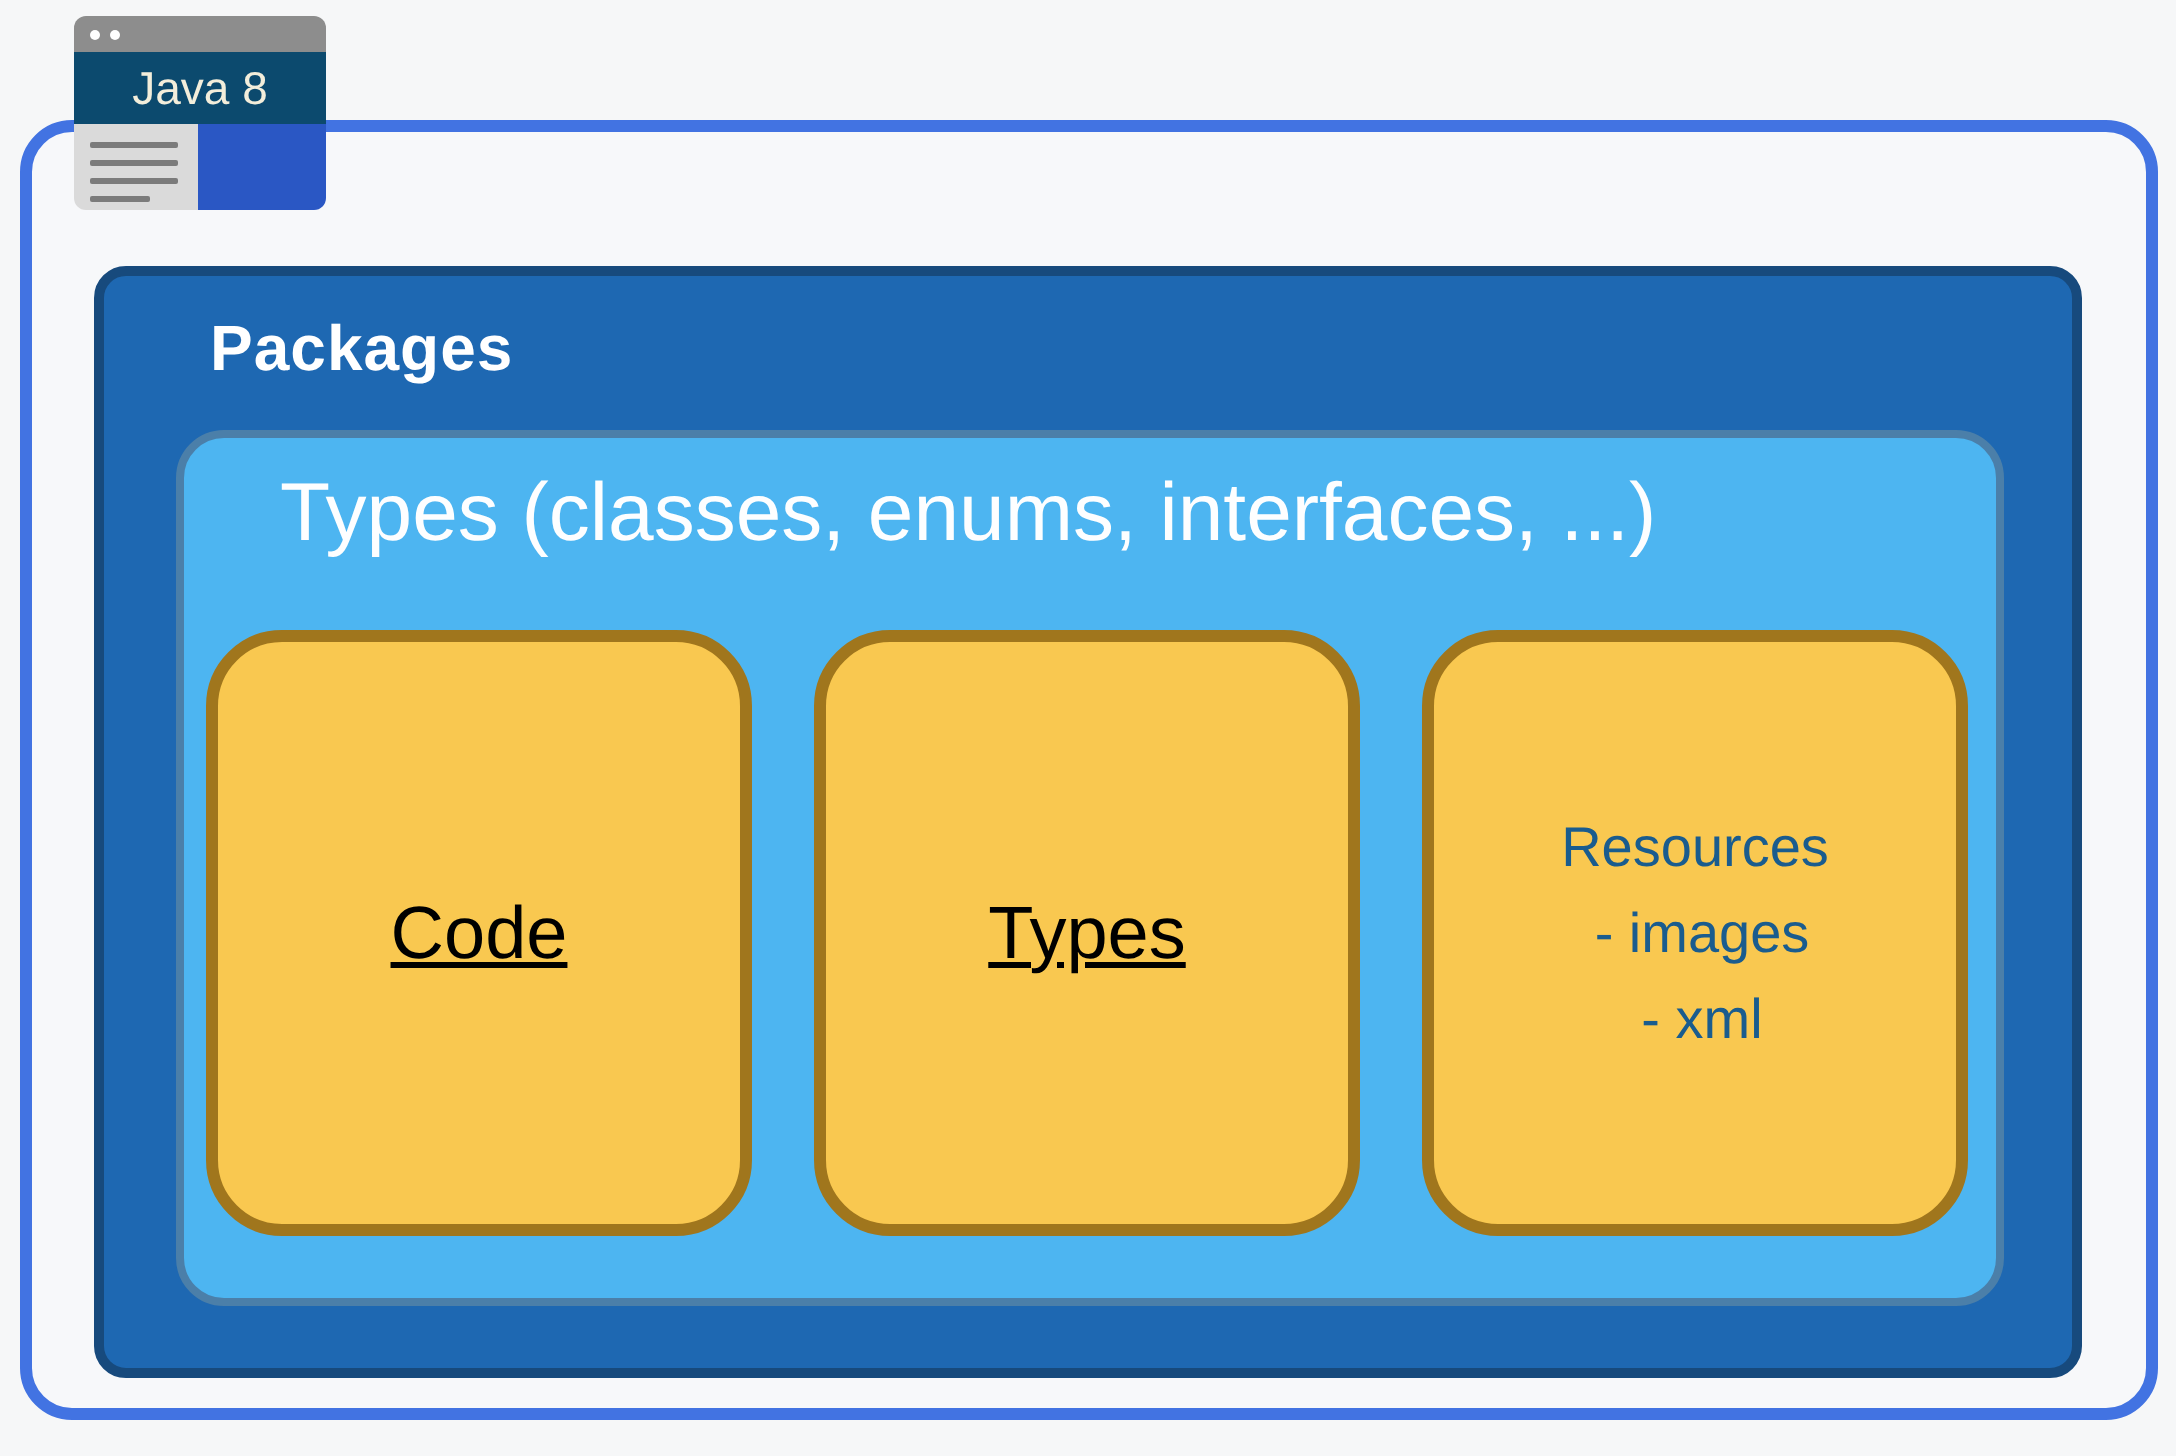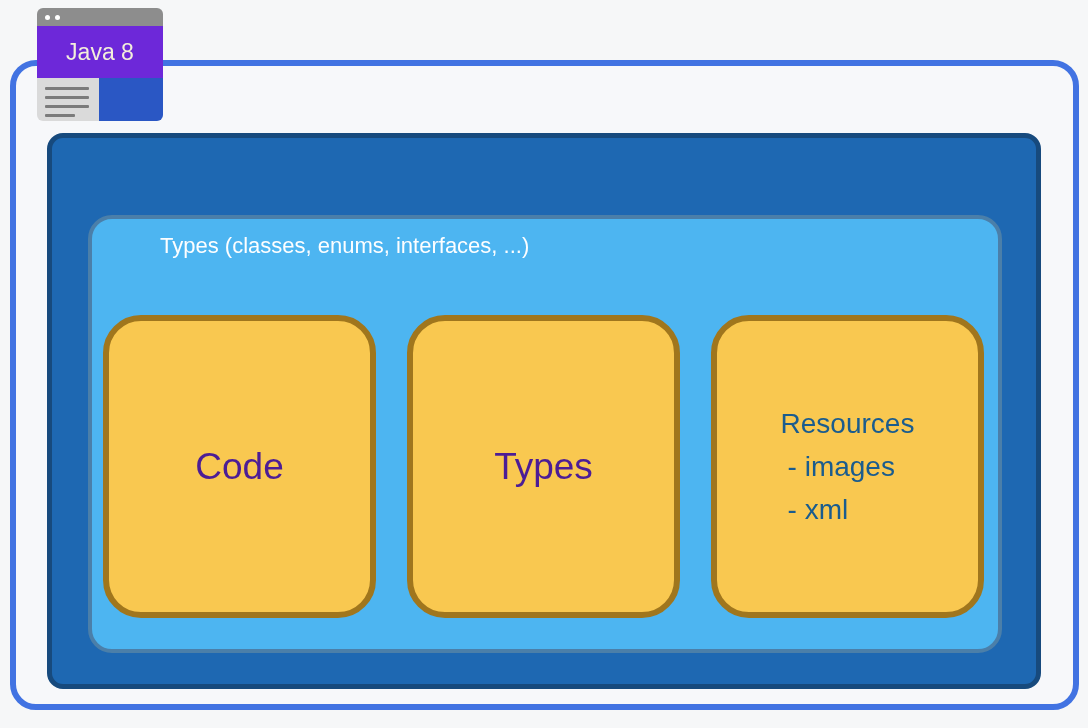--- a/index.html
+++ b/index.html
@@ -36,22 +36,22 @@
   .tab-titlebar {
     height: 18px;
     background: #8d8d8d;
     border-radius: 6px 6px 0 0;
     display: flex; align-items: center;
     padding-left: 8px; gap: 5px;
     box-sizing: border-box;
   }
   .dot { width: 5px; height: 5px; border-radius: 50%; background: #ffffff; }
   .tab-header {
-    height: 52px;
-    background: #6d28d9;
+    height: 36px;
+    background: #0c4a6e;
     color: #f3eedb;
     font-size: 23px;
     display: flex; align-items: center; justify-content: center;
   }
   .tab-body { height: 43px; display: flex; }
   .tab-doc {
     width: 62px;
     background: #dadada;
     border-radius: 0 0 0 6px;
     padding: 9px 0 0 8px;
@@ -88,49 +88,49 @@
     width: 914px; height: 438px;
     box-sizing: border-box;
     background: #4db5f1;
     border: 4px solid #4b7fa9;
     border-radius: 24px;
   }
   .types-label {
     position: absolute;
     left: 48px; top: 14px;
     color: #fdfeff;
-    font-size: 22px;
-    margin-left: 20px;
+    font-size: 41px;
   }
 
   
   .boxes-row {
     position: absolute;
     left: 11px; right: 14px; top: 96px;
     height: 303px;
     display: flex;
     justify-content: space-between;
   }
   .type-cell {
     width: 273px; height: 303px;
     box-sizing: border-box;
     background: #f9c850;
     border: 6px solid #a0761d;
     border-radius: 38px;
     display: flex; align-items: center; justify-content: center;
   }
   .cell-label {
-    color: #4c1d95;
+    color: #000000;
     font-size: 37px;
+    text-decoration: underline;
   }
   .res-block {
     color: #1a5c8e;
     font-size: 28px;
     line-height: 43px;
-    text-align: left;
+    text-align: center;
   }
   .res-title { display: block; }
   .res-item { display: block; padding-left: 7px; }
 </style>
 </head>
 <body>
 
 <div class="stage">
 
   <div class="outer-frame"></div>
@@ -146,20 +146,21 @@
         <span class="doc-line"></span>
         <span class="doc-line"></span>
         <span class="doc-line"></span>
         <span class="doc-line short"></span>
       </div>
       <div class="tab-panel"></div>
     </div>
   </div>
 
   <div class="packages-box">
+    <div class="packages-label">Packages</div>
 
     <div class="types-box">
       <div class="types-label">Types (classes, enums, interfaces, ...)</div>
 
       <div class="boxes-row">
 
         <div class="type-cell">
           <span class="cell-label">Code</span>
         </div>
 

